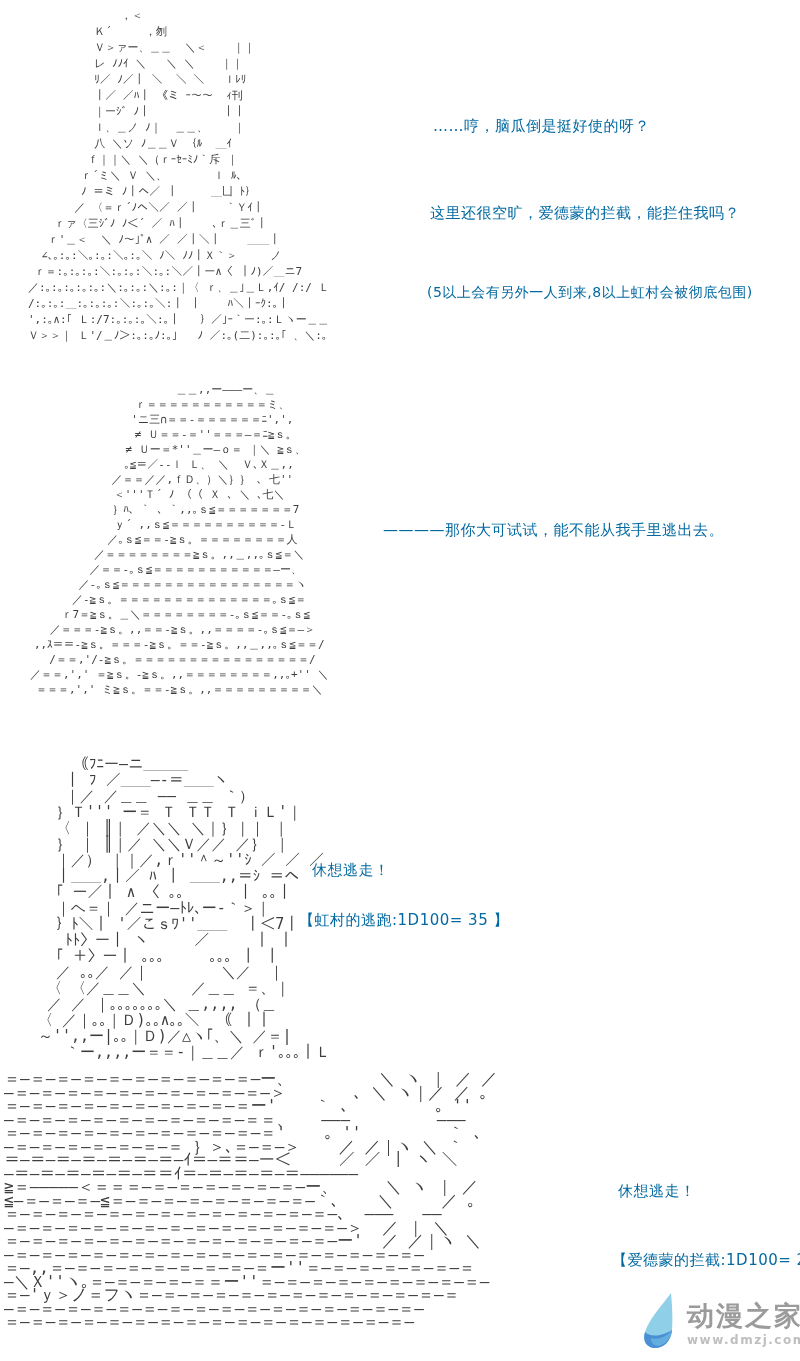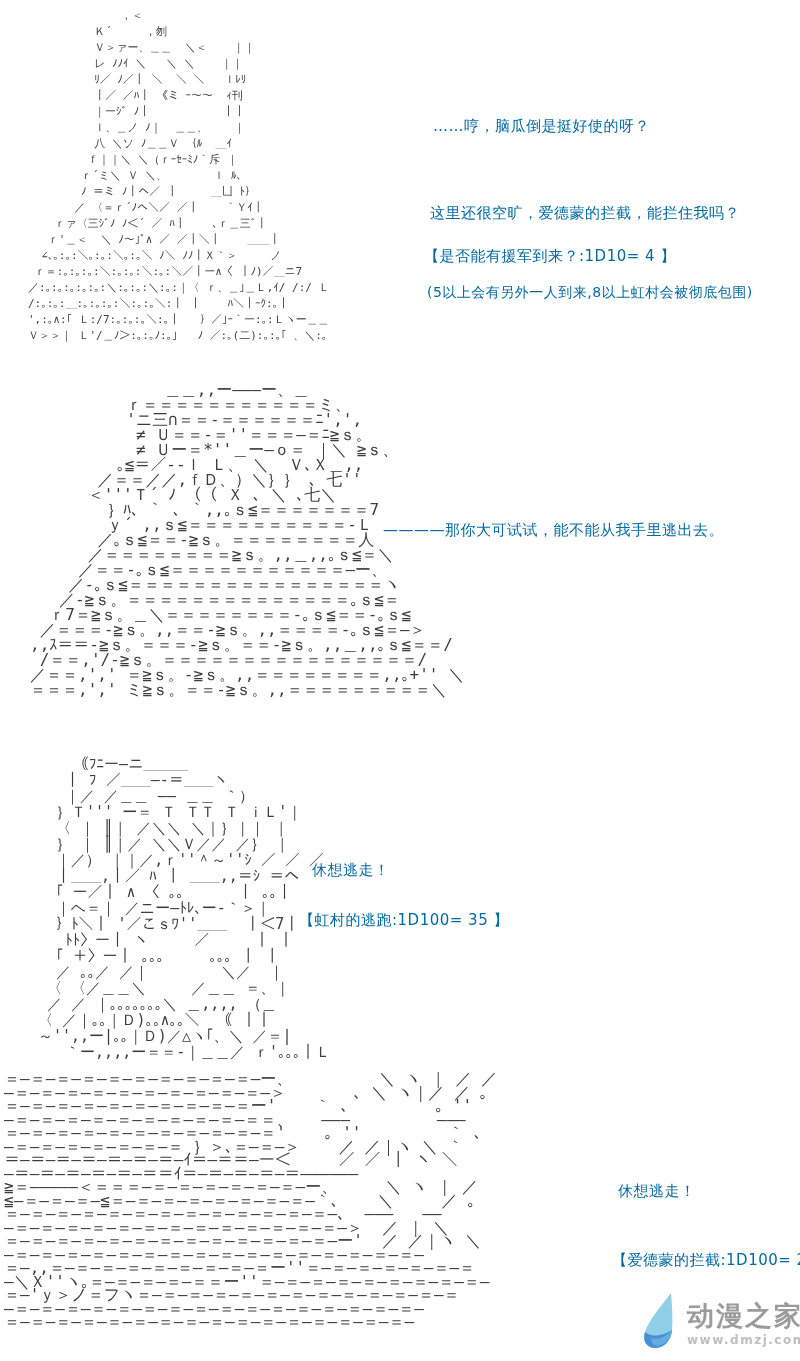--- a/index.html
+++ b/index.html
@@ -13,21 +13,21 @@
     font-family: "DejaVu Sans", sans-serif;
   }
   pre.aa {
     position: absolute;
     font-family: "DejaVu Sans Mono", monospace;
     color: #3d3d3d;
     white-space: pre;
     font-weight: normal;
   }
   .aa1 { left: 28px;  top: 8px;    font-size: 11px; line-height: 16px; }
-  .aa2 { left: 30px;  top: 382px;  font-size: 16px; line-height: 15px; }
+  .aa2 { left: 30px;  top: 382px;  font-size: 11px; line-height: 15px; text-align: center; }
   .aa3 { left: 38px;  top: 740px;  font-size: 15px; line-height: 16px; margin-top: 16px; }
   .aa4 { left: 4px;   top: 1072px; font-size: 16px; line-height: 13.5px; }
   .dlg {
     position: absolute;
     color: #0369a1;
     font-size: 15px;
     letter-spacing: 0.5px;
     white-space: nowrap;
     font-family: "DejaVu Sans", sans-serif;
   }
@@ -88,21 +88,20 @@
    ｒ'＿＜  ＼ ﾉ～｣ﾟ∧ ／ ／｜＼｜    ＿＿｜
   ∠､｡:｡:＼｡:｡:＼｡:｡＼ ﾉ＼ ﾉﾉ｜Ｘ｀＞     ノ
  ｒ＝:｡:｡:｡:＼:｡:｡:＼:｡:＼／｜ー∧〈 ｜ﾉ)／＿ニ7
 ／:｡:｡:｡:｡:｡:＼:｡:｡:＼:｡:｜〈 ｒ、＿｣＿Ｌ,ｲ/ /:/ Ｌ
 /:｡:｡:＿:｡:｡:｡:＼:｡:｡＼:｜ ｜    ﾊ＼｜ｰｸ:｡｜
 ',:｡∧:｢ Ｌ:/7:｡:｡:｡＼:｡｜   ｝／｣ｰ｀ー:｡:Ｌヽー＿＿
 Ｖ＞＞｜ Ｌ'/＿ﾉ＞:｡:｡ﾉ:｡｣   ﾉ ／:｡(二):｡:｡｢ 、＼:｡</pre>
 
   <div class="dlg d1l1">……哼，脑瓜倒是挺好使的呀？</div>
   <div class="dlg d1l3">这里还很空旷，爱德蒙的拦截，能拦住我吗？</div>
-  <div class="dlg d1r">【是否能有援军到来？:1D10= 4 】</div>
   <div class="dlg d1n">(5以上会有另外一人到来,8以上虹村会被彻底包围)</div>
 
   <pre class="aa aa2">              ＿＿,,ー―――ー、＿
           ｒ＝＝＝＝＝＝＝＝＝＝＝ミ、
           'ニ三∩＝＝-＝＝＝＝＝＝ﾆ',',
            ≠ Ｕ＝＝-＝''＝＝＝―＝ﾆ≧ｓ。
            ≠ Ｕー＝*''＿ー―ｏ＝ ｜＼ ≧ｓ、
          ｡≦＝／--ｌ Ｌ、 ＼  Ｖ､Ｘ＿,,
        ／＝＝／／,ｆＤ、）＼｝｝ ､ 七''
       ＜'''Ｔ´ ﾉ （（ Ｘ ､ ＼ ､七＼

